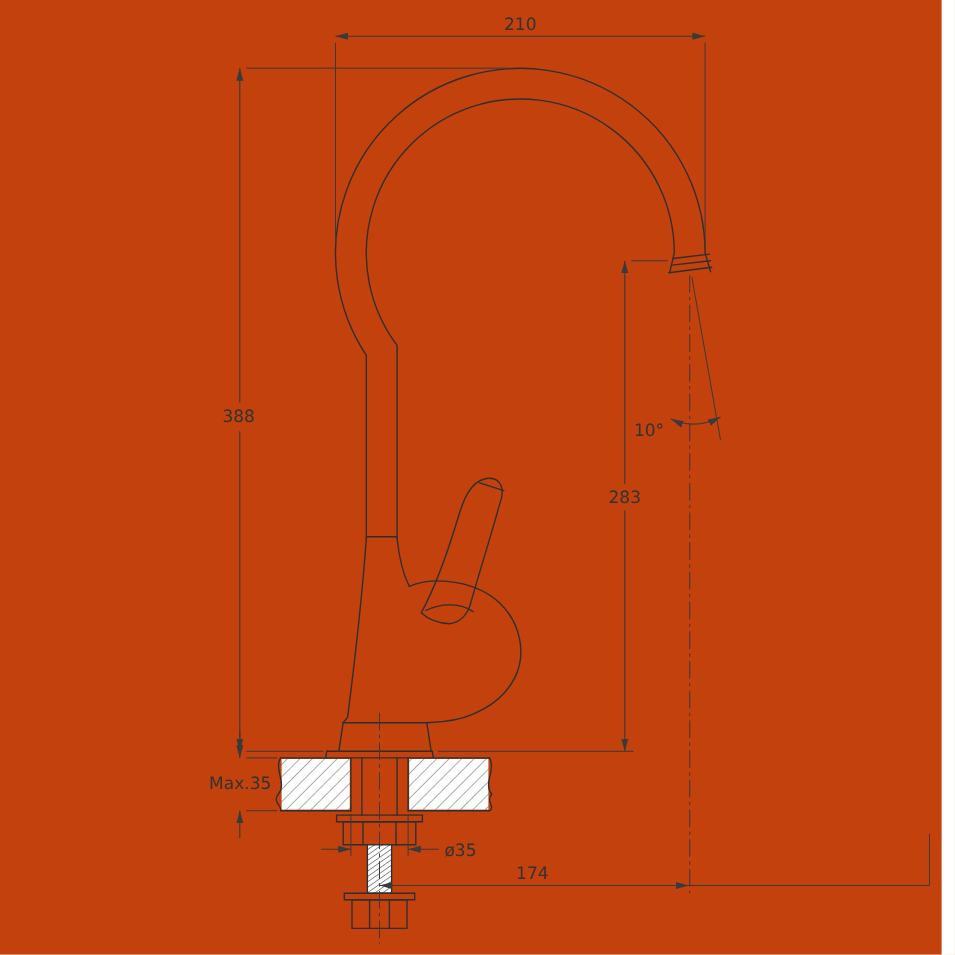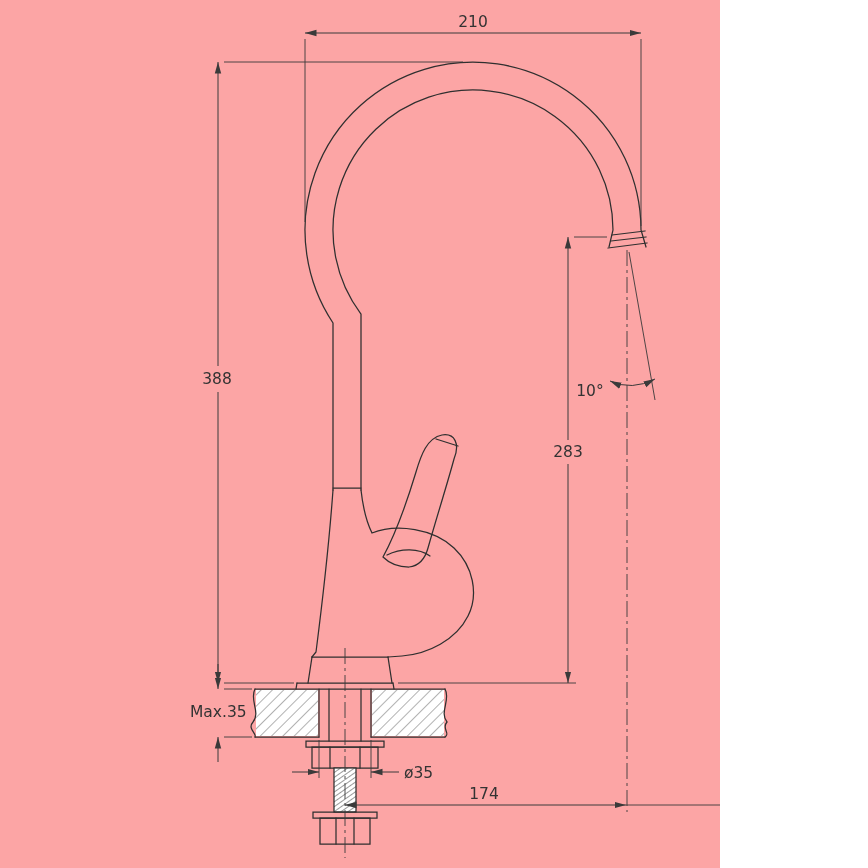--- a/index.html
+++ b/index.html
@@ -1,16 +1,16 @@
 <!DOCTYPE html>
 <html><head>
 <meta charset="utf-8">
 <style>
   html,body{margin:0;padding:0;background:#ffffff;}
-  .stage{position:relative;width:720px;height:868px;background:#fca5a5;overflow:hidden;}
+  .stage{position:relative;width:856px;height:868px;background:#c2410c;overflow:hidden;}
   svg{display:block;}
   .part{stroke:#2f2f2f;stroke-width:1.25;fill:none;stroke-linecap:round;}
   .dim{stroke:#3a3a3a;stroke-width:1;fill:none;}
   .thin{stroke:#3a3a3a;stroke-width:0.9;fill:none;}
   .cline{stroke:#3a3a3a;stroke-width:0.9;fill:none;stroke-dasharray:16 4 3 4;}
   .dimtext{font-family:"DejaVu Sans","Liberation Sans",sans-serif;font-size:15.5px;fill:#333333;}
 </style>
 </head>
 <body>
 

